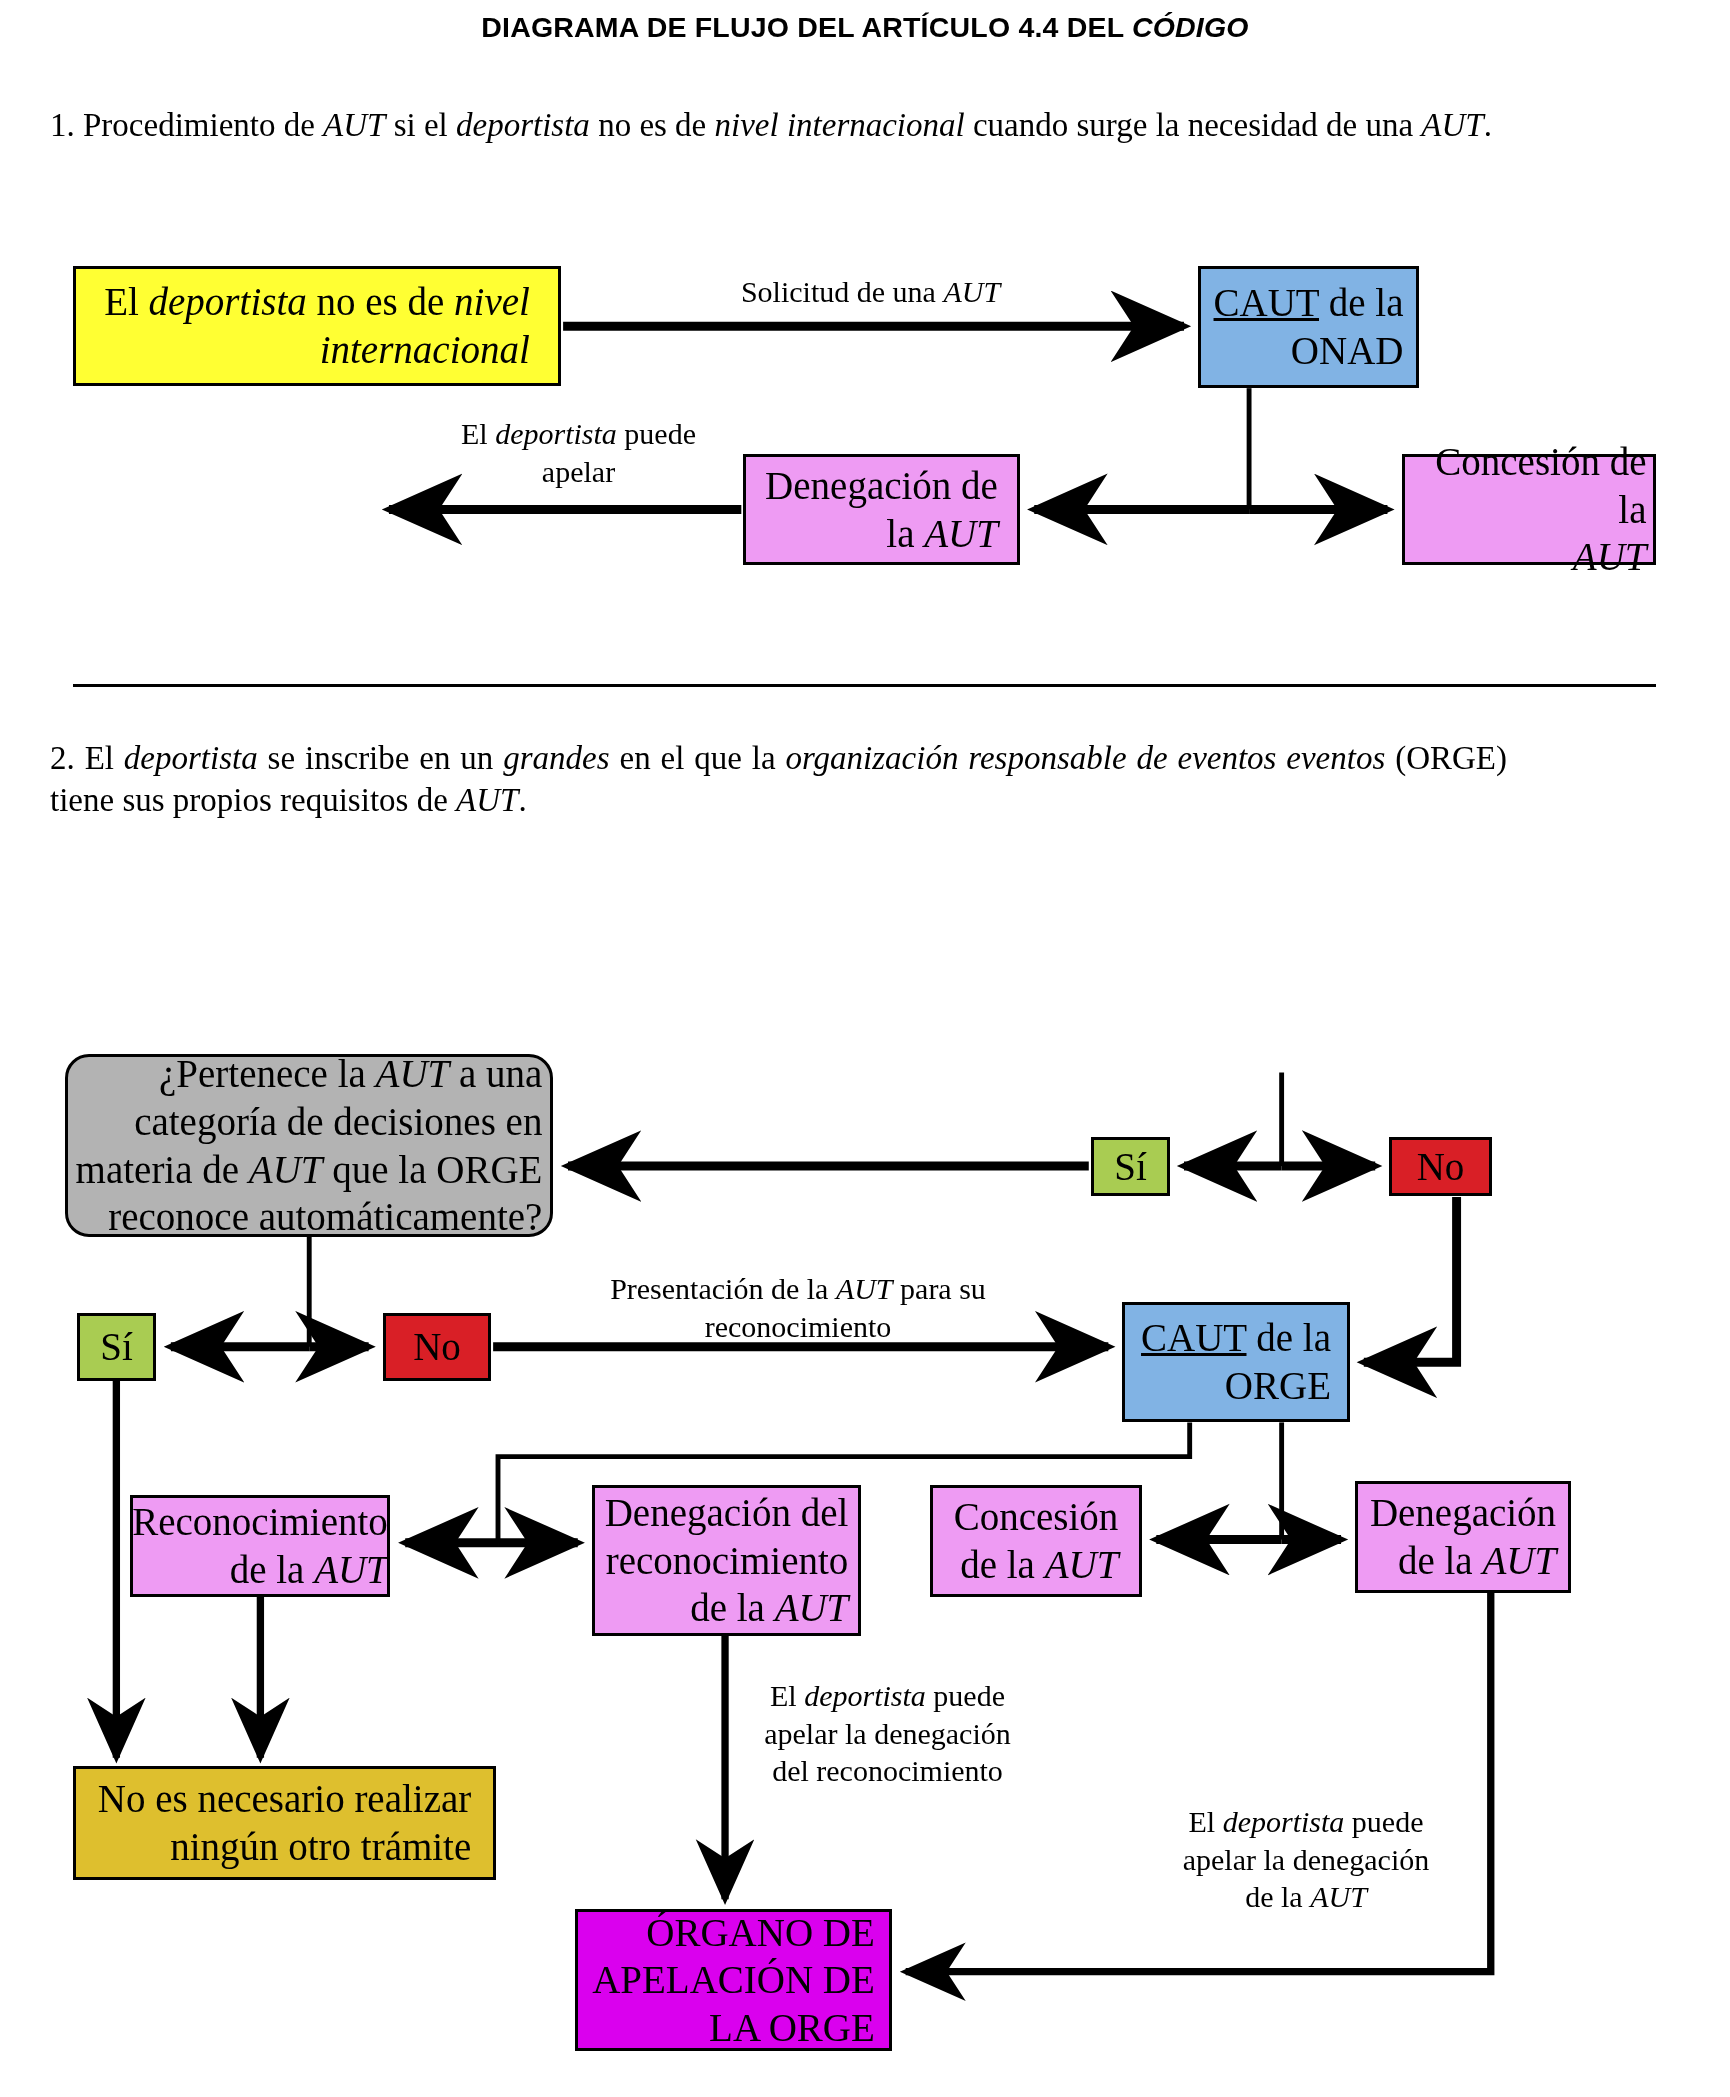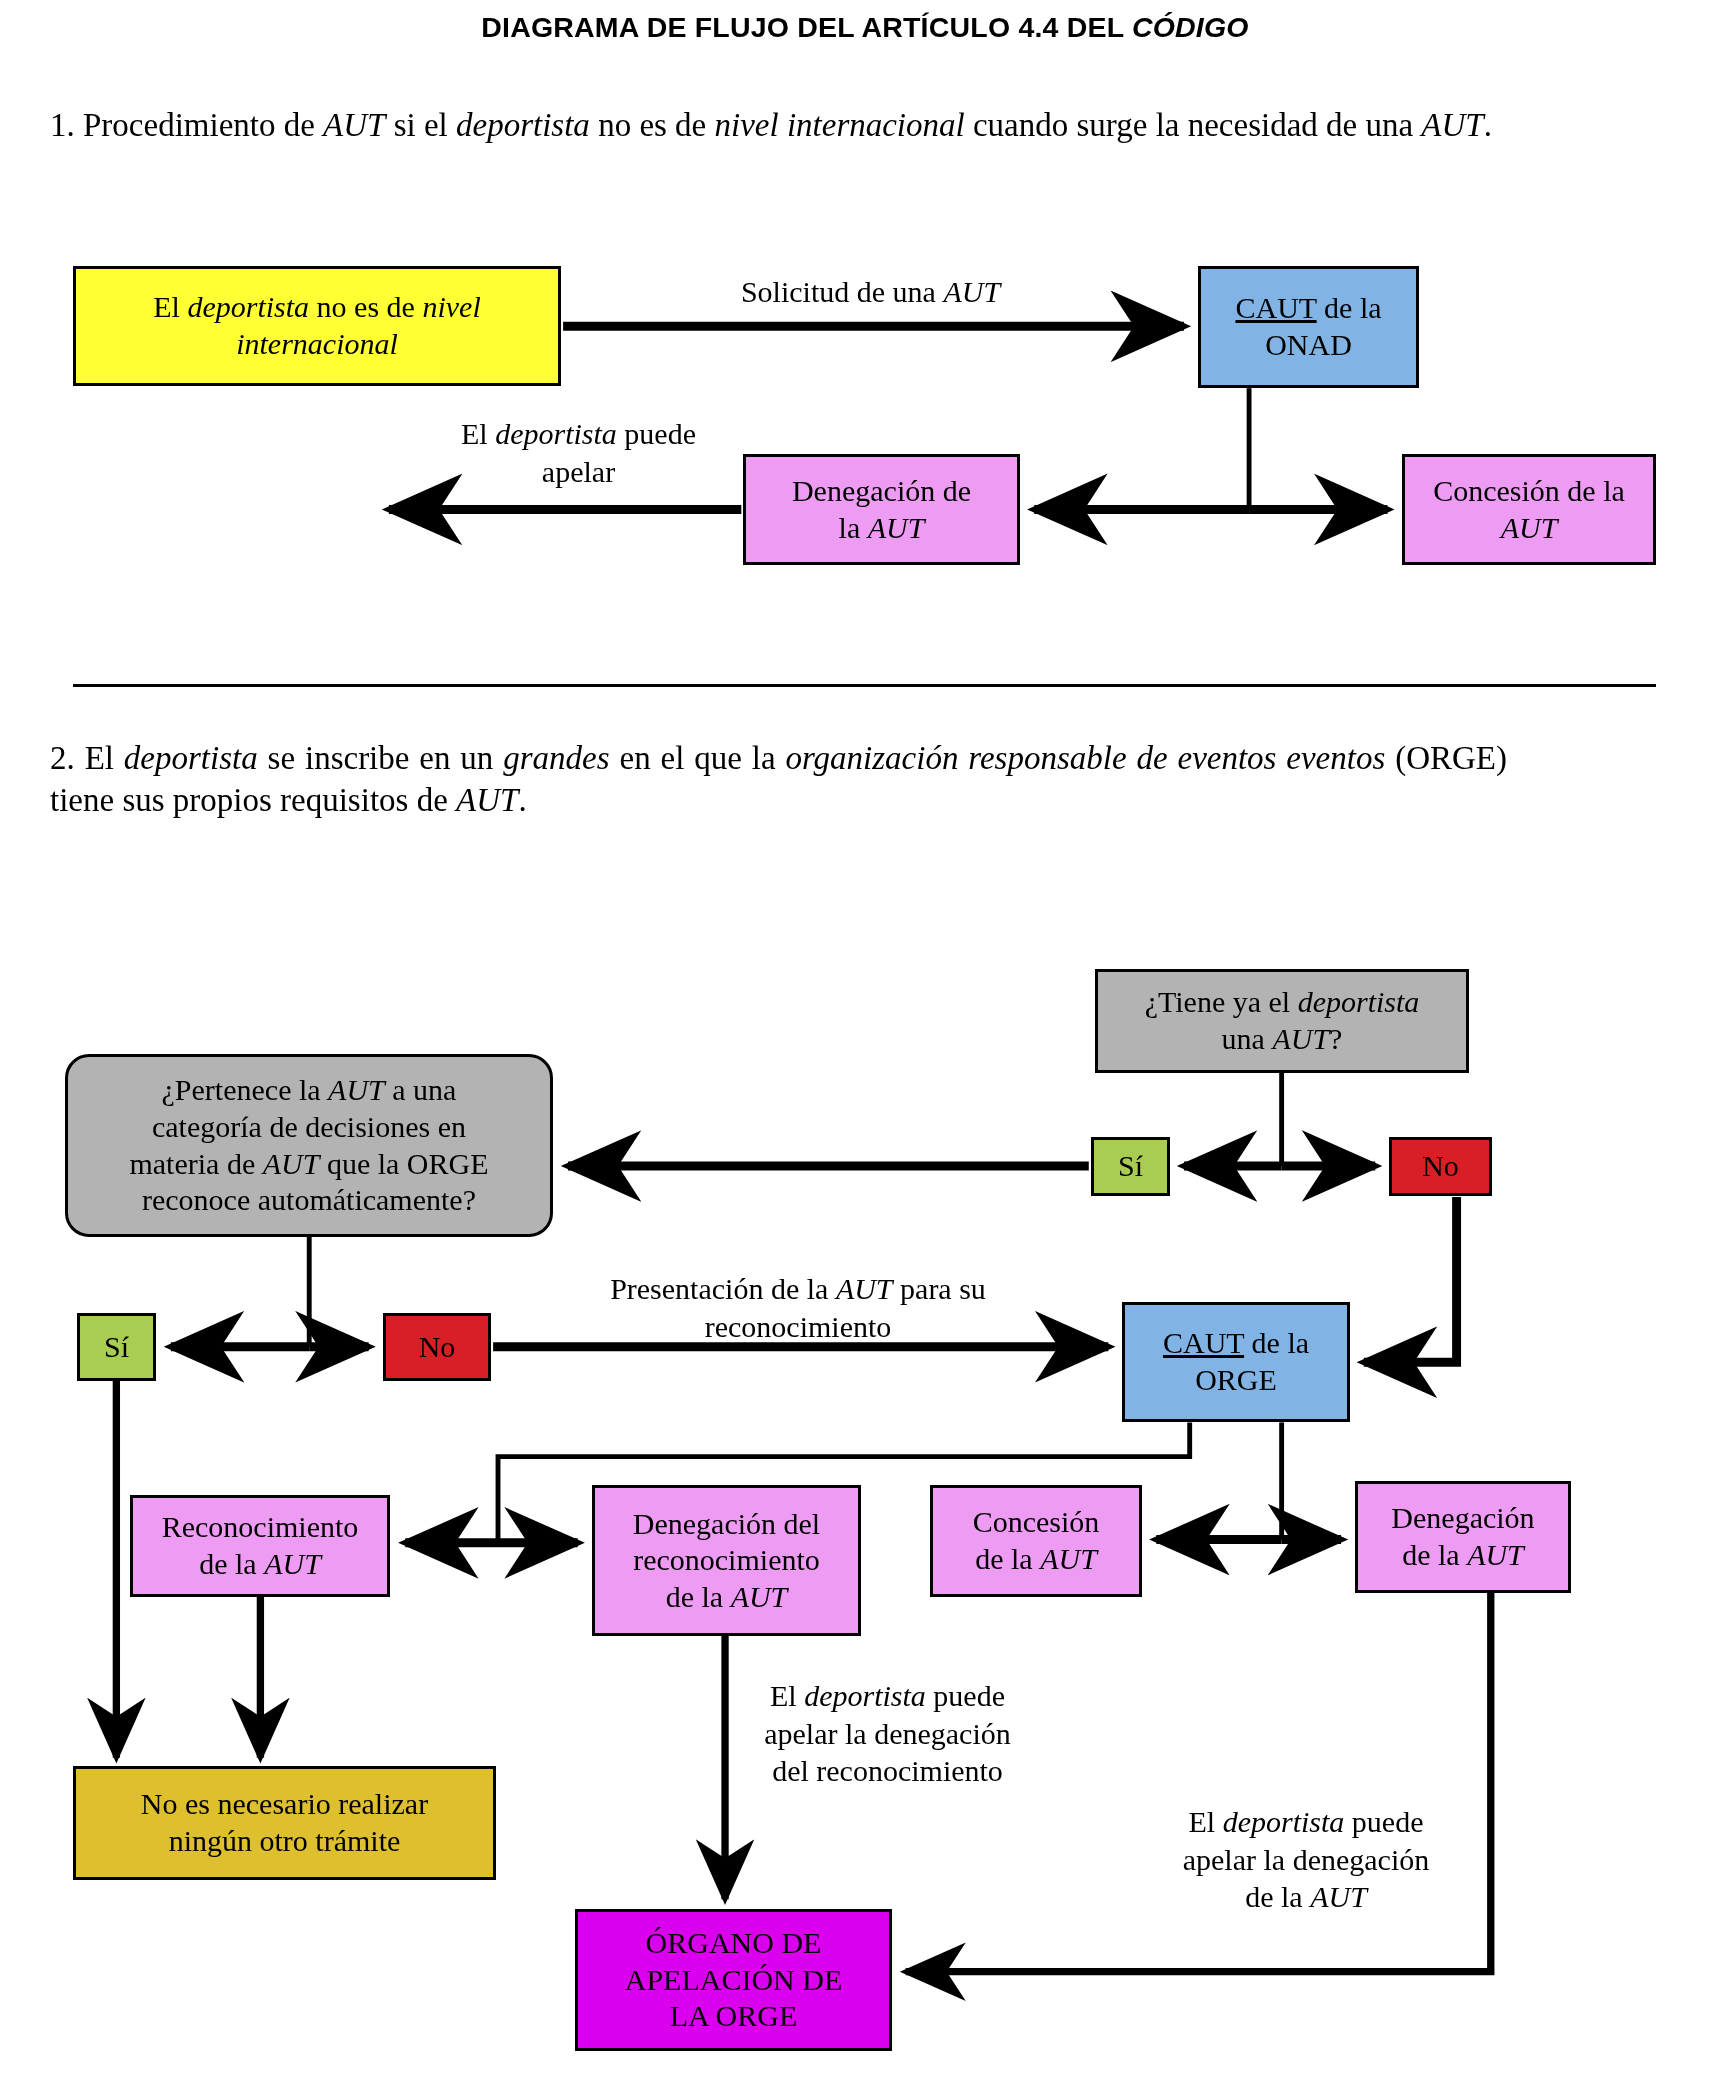--- a/index.html
+++ b/index.html
@@ -15,22 +15,22 @@
 
   .para{position:absolute;font-size:33px;line-height:1.28;text-align:justify;}
   .para .it{font-style:italic;}
   #para1{left:50px;top:104px;width:1457px;}
   #para2{left:50px;top:737px;width:1457px;}
 
   .rule{position:absolute;left:73px;top:684px;width:1583px;height:3.3px;background:#000;}
 
   
   .box{position:absolute;box-sizing:border-box;border:3.3px solid #000;
-       display:flex;align-items:center;justify-content:center;text-align:center;
-       font-size:30px;line-height:1.22;padding:3.3px 6.5px;}
+       display:flex;align-items:center;justify-content:center;text-align:right;
+       font-size:39px;line-height:1.22;padding:3.3px 6.5px;}
   .box .it{font-style:italic;}
   .box .u{text-decoration:underline;}
   .box span.txt{display:block;}
 
   .yellow {background:#FFFF33;}
   .blue   {background:#81B3E4;}
   .violet {background:#EE9BF3;}
   .magenta{background:#DA00EE;}
   .gray   {background:#B3B3B3;}
   .green  {background:#A9CC52;}
@@ -82,23 +82,20 @@
   <div class="label" style="left:383px;top:415px;width:391px;">
     El <span class="it">deportista</span> puede<br>apelar
   </div>
 
   <div class="rule"></div>
 
   <div class="para" id="para2">
     2.&nbsp;El <span class="it">deportista</span> se inscribe en un <span class="it">grandes</span> en el que la <span class="it">organización responsable de eventos eventos</span> (ORGE) tiene sus propios requisitos de <span class="it">AUT</span>.
   </div>
 
-  <div class="box gray" style="left:1095px;top:969px;width:374px;height:104px;">
-    <span class="txt">¿Tiene ya el <span class="it">deportista</span><br>una <span class="it">AUT</span>?</span>
-  </div>
 
   <div class="box gray" style="left:65px;top:1054px;width:488px;height:183px;border-radius:24px;">
     <span class="txt">¿Pertenece la <span class="it">AUT</span> a una<br>categoría de decisiones en<br>materia de <span class="it">AUT</span> que la ORGE<br>reconoce automáticamente?</span>
   </div>
 
   <div class="box green" style="left:1091px;top:1137px;width:79px;height:59px;">
       <span class="txt">Sí</span>
     </div>
 
   <div class="box red" style="left:1389px;top:1137px;width:103px;height:59px;">

